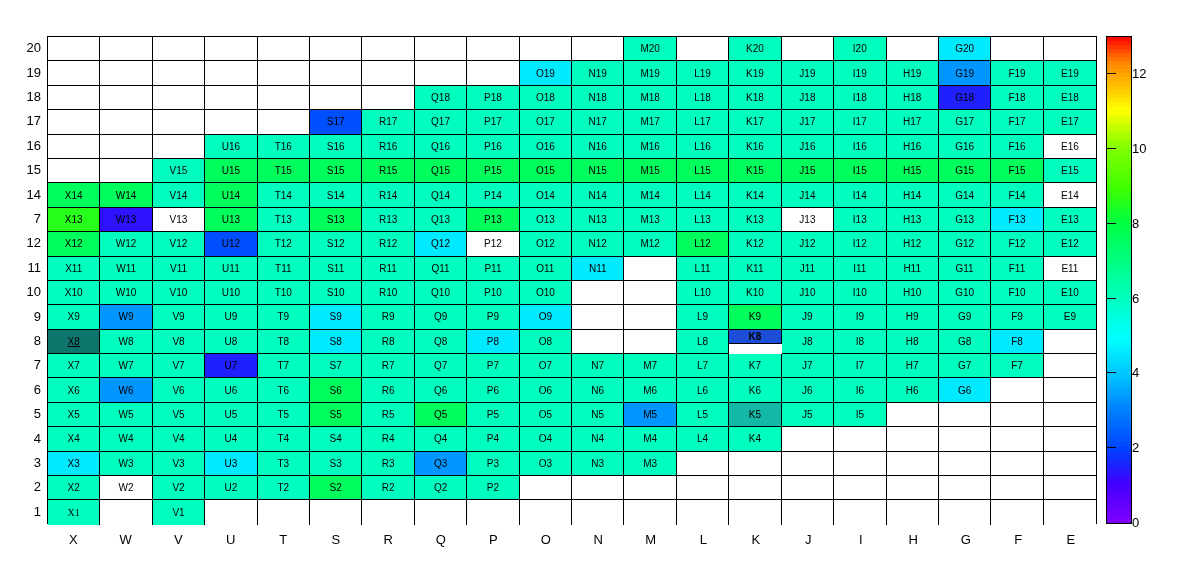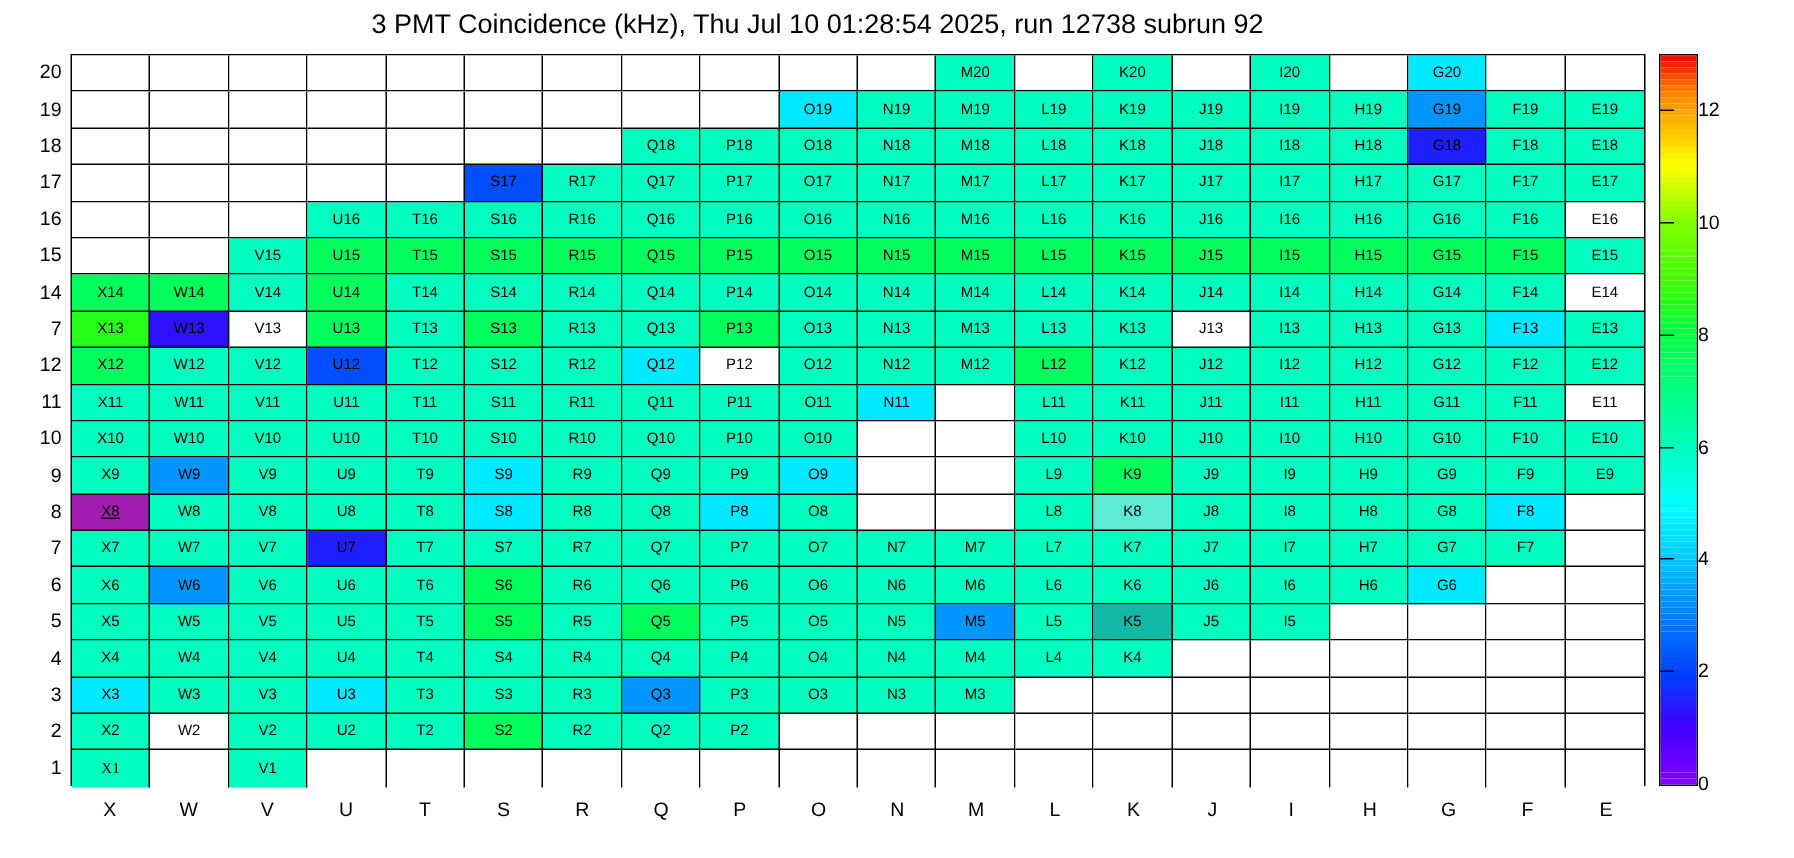--- a/index.html
+++ b/index.html
@@ -50,21 +50,20 @@
     transform:translateY(-50%);
   }
   .ctickline{
     position:absolute;left:1106px;width:26px;height:1px;background:#000;
   }
 </style>
 </head>
 <body>
 
 <div id="root">
-  <div id="title">3 PMT Coincidence (kHz), Thu Jul 10 01:28:54 2025, run 12738 subrun 92</div>
   <div id="plot" style="width: 1050px; height: 488px;">
       <div class="row">
         <div class="cell" style="width: 52.5px; height: 24.4px; background: rgb(255, 255, 255);"></div>
         <div class="cell" style="width: 52.5px; height: 24.4px; background: rgb(255, 255, 255);"></div>
         <div class="cell" style="width: 52.5px; height: 24.4px; background: rgb(255, 255, 255);"></div>
         <div class="cell" style="width: 52.5px; height: 24.4px; background: rgb(255, 255, 255);"></div>
         <div class="cell" style="width: 52.5px; height: 24.4px; background: rgb(255, 255, 255);"></div>
         <div class="cell" style="width: 52.5px; height: 24.4px; background: rgb(255, 255, 255);"></div>
         <div class="cell" style="width: 52.5px; height: 24.4px; background: rgb(255, 255, 255);"></div>
         <div class="cell" style="width: 52.5px; height: 24.4px; background: rgb(255, 255, 255);"></div>
@@ -317,34 +316,34 @@
         <div class="cell" style="width: 52.5px; height: 24.4px; background: rgb(0, 255, 191);">L9</div>
         <div class="cell" style="width: 52.5px; height: 24.4px; background: rgb(0, 255, 92);">K9</div>
         <div class="cell" style="width: 52.5px; height: 24.4px; background: rgb(0, 255, 191);">J9</div>
         <div class="cell" style="width: 52.5px; height: 24.4px; background: rgb(0, 255, 191);">I9</div>
         <div class="cell" style="width: 52.5px; height: 24.4px; background: rgb(0, 255, 191);">H9</div>
         <div class="cell" style="width: 52.5px; height: 24.4px; background: rgb(0, 255, 191);">G9</div>
         <div class="cell" style="width: 52.5px; height: 24.4px; background: rgb(0, 255, 191);">F9</div>
         <div class="cell" style="width: 52.5px; height: 24.4px; background: rgb(0, 255, 191);">E9</div>
       </div>
       <div class="row">
-        <div class="cell" style="width: 52.5px; height: 24.4px; background: #a21caf; text-decoration: underline;">X8</div>
+        <div class="cell" style="width: 52.5px; height: 24.4px; background: #0f766e; text-decoration: underline;">X8</div>
         <div class="cell" style="width: 52.5px; height: 24.4px; background: rgb(0, 255, 191);">W8</div>
         <div class="cell" style="width: 52.5px; height: 24.4px; background: rgb(0, 255, 191);">V8</div>
         <div class="cell" style="width: 52.5px; height: 24.4px; background: rgb(0, 255, 191);">U8</div>
         <div class="cell" style="width: 52.5px; height: 24.4px; background: rgb(0, 255, 191);">T8</div>
         <div class="cell" style="width: 52.5px; height: 24.4px; background: rgb(0, 234, 255);">S8</div>
         <div class="cell" style="width: 52.5px; height: 24.4px; background: rgb(0, 255, 191);">R8</div>
         <div class="cell" style="width: 52.5px; height: 24.4px; background: rgb(0, 255, 191);">Q8</div>
         <div class="cell" style="width: 52.5px; height: 24.4px; background: rgb(0, 234, 255);">P8</div>
         <div class="cell" style="width: 52.5px; height: 24.4px; background: rgb(0, 255, 191);">O8</div>
         <div class="cell" style="width: 52.5px; height: 24.4px; background: rgb(255, 255, 255);"></div>
         <div class="cell" style="width: 52.5px; height: 24.4px; background: rgb(255, 255, 255);"></div>
         <div class="cell" style="width: 52.5px; height: 24.4px; background: rgb(0, 255, 191);">L8</div>
-        <div class="cell" style="width: 52.5px; height: 24px; background: #5eead4;">K8</div>
+        <div class="cell" style="width: 52.5px; height: 14px; background: #1d4ed8; font-weight: bold;">K8</div>
         <div class="cell" style="width: 52.5px; height: 24.4px; background: rgb(0, 255, 191);">J8</div>
         <div class="cell" style="width: 52.5px; height: 24.4px; background: rgb(0, 255, 191);">I8</div>
         <div class="cell" style="width: 52.5px; height: 24.4px; background: rgb(0, 255, 191);">H8</div>
         <div class="cell" style="width: 52.5px; height: 24.4px; background: rgb(0, 255, 191);">G8</div>
         <div class="cell" style="width: 52.5px; height: 24.4px; background: rgb(0, 234, 255);">F8</div>
         <div class="cell" style="width: 52.5px; height: 24.4px; background: rgb(255, 255, 255);"></div>
       </div>
       <div class="row">
         <div class="cell" style="width: 52.5px; height: 24.4px; background: rgb(0, 255, 191);">X7</div>
         <div class="cell" style="width: 52.5px; height: 24.4px; background: rgb(0, 255, 191);">W7</div>

